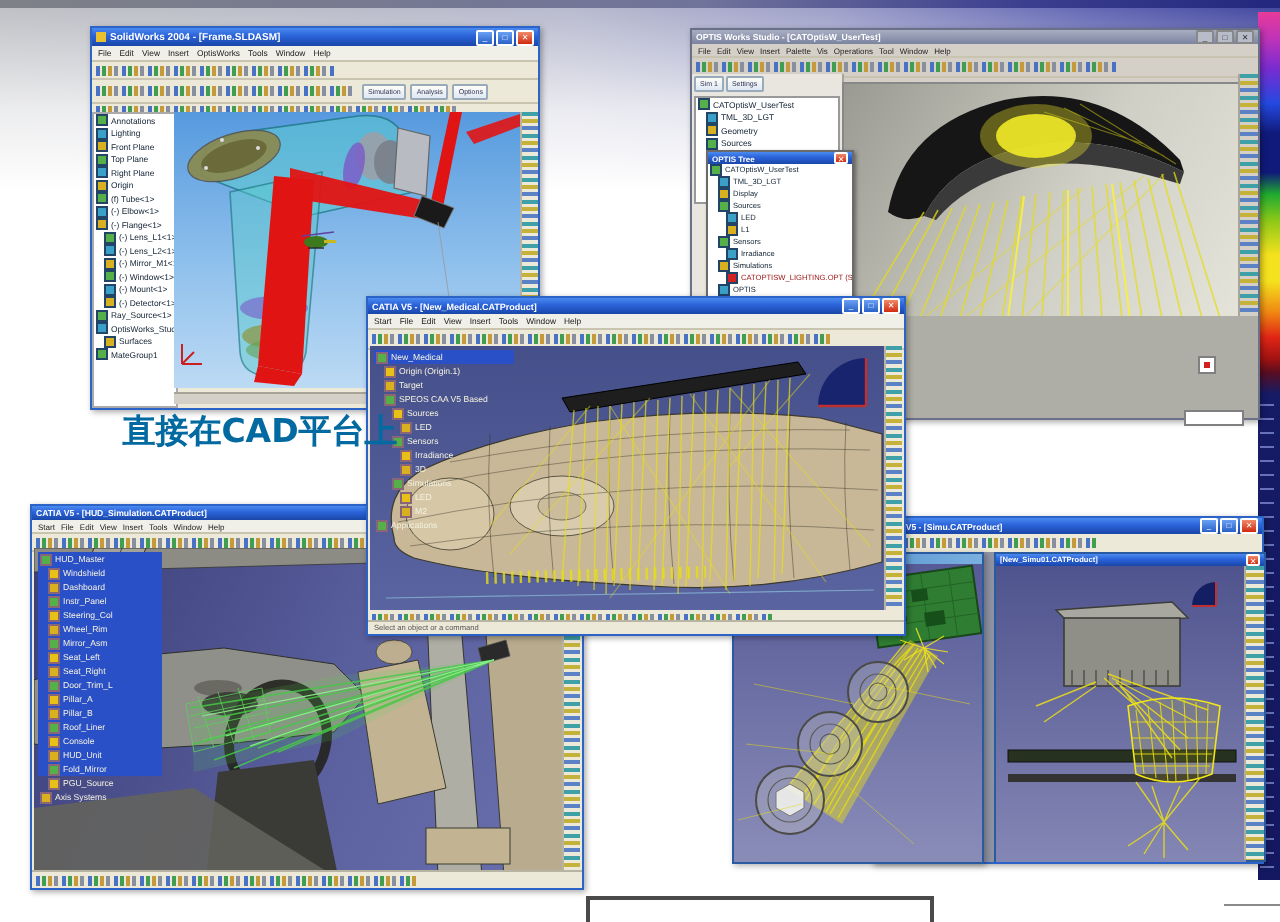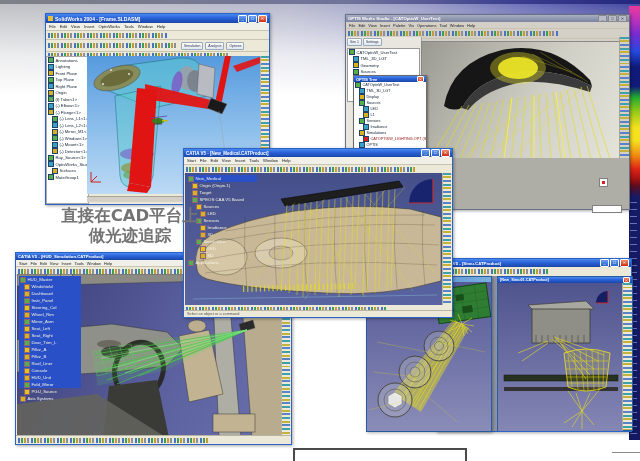--- a/index.html
+++ b/index.html
@@ -50,21 +50,21 @@
   .trow.sel{background:#2a50c8;color:#fff;}
   .trow.red{color:#9a1010;}
   .trow.red .tico{background:#d22222;}
   .d1{padding-left:5px;} .d2{padding-left:9px;} .d3{padding-left:13px;}
   .ctree .trow{color:#f4f2e0;height:7px;font-size:4.3px;}
   .ctree .tico{background:#e8c018;border-color:#867;}
   .ctree .trow.sel{background:#2a50c8;}
   
   #caption{position:absolute;left:40px;top:206px;width:180px;z-index:35;text-align:center;
     font-family:"DejaVu Sans",sans-serif;font-weight:bold;font-size:16.5px;line-height:20px;
-    color:#737373;pointer-events:none;}
+    color:#0369a1;pointer-events:none;}
   
   #whitebox{position:absolute;left:293px;top:448px;width:170px;height:14px;background:#fff;
     border:2px solid #4a4a4a;border-bottom:none;z-index:40;}
   .vp{position:absolute;overflow:hidden;}
   .scroll{background:#d4d0c8;border-top:.5px solid #a8a498;}
   .swbtn{font-size:3.5px;color:#335;background:linear-gradient(180deg,#fdfdf6,#dfe8f4);
     border:.5px solid #9ab;border-radius:1px;padding:1px 2px;white-space:nowrap;}
   .statusbar{font-size:3.8px;color:#555;background:#ece9d8;border-top:.5px solid #b8b4a4;
     display:flex;align-items:center;padding:0 3px;}
   .minibtn{position:absolute;background:#d4d0c8;border:.5px solid #808080;}
@@ -233,21 +233,20 @@
         </g>
         <path d="M4,126 L4,116 M4,126 L14,126 M4,126 L10,120" stroke="#cc2020" stroke-width="1" fill="none"></path>
       </svg>
     </div>
     <div class="scroll" style="position:absolute;left:41px;bottom:2px;width:176px;height:5px;"></div>
     <div class="icsv" style="position:absolute;right:0;top:42px;bottom:0;width:8px;background-color:#ece9d8;border-left:.5px solid #b8b4a4;"></div>
   </div>
 
   <div id="caption">
     <div>直接在CAD平台上</div>
-    <div>做光迹追踪</div>
   </div>
 
   <div class="win" id="w-optis" style="left:345px;top:14px;width:285px;height:196px;z-index:5;border-color:#6a7088;background:#d4d0c8;">
     <div class="tbar inactive" style="height:7px;">
       <span class="wtitle" style="font-size:4.3px;">OPTIS Works Studio - [CATOptisW_UserTest]</span>
       <span class="ctrls">
         <span class="ctrl gray" style="height:5px;">_</span>
         <span class="ctrl gray" style="height:5px;">□</span>
         <span class="ctrl gray" style="height:5px;">✕</span>
       </span>

